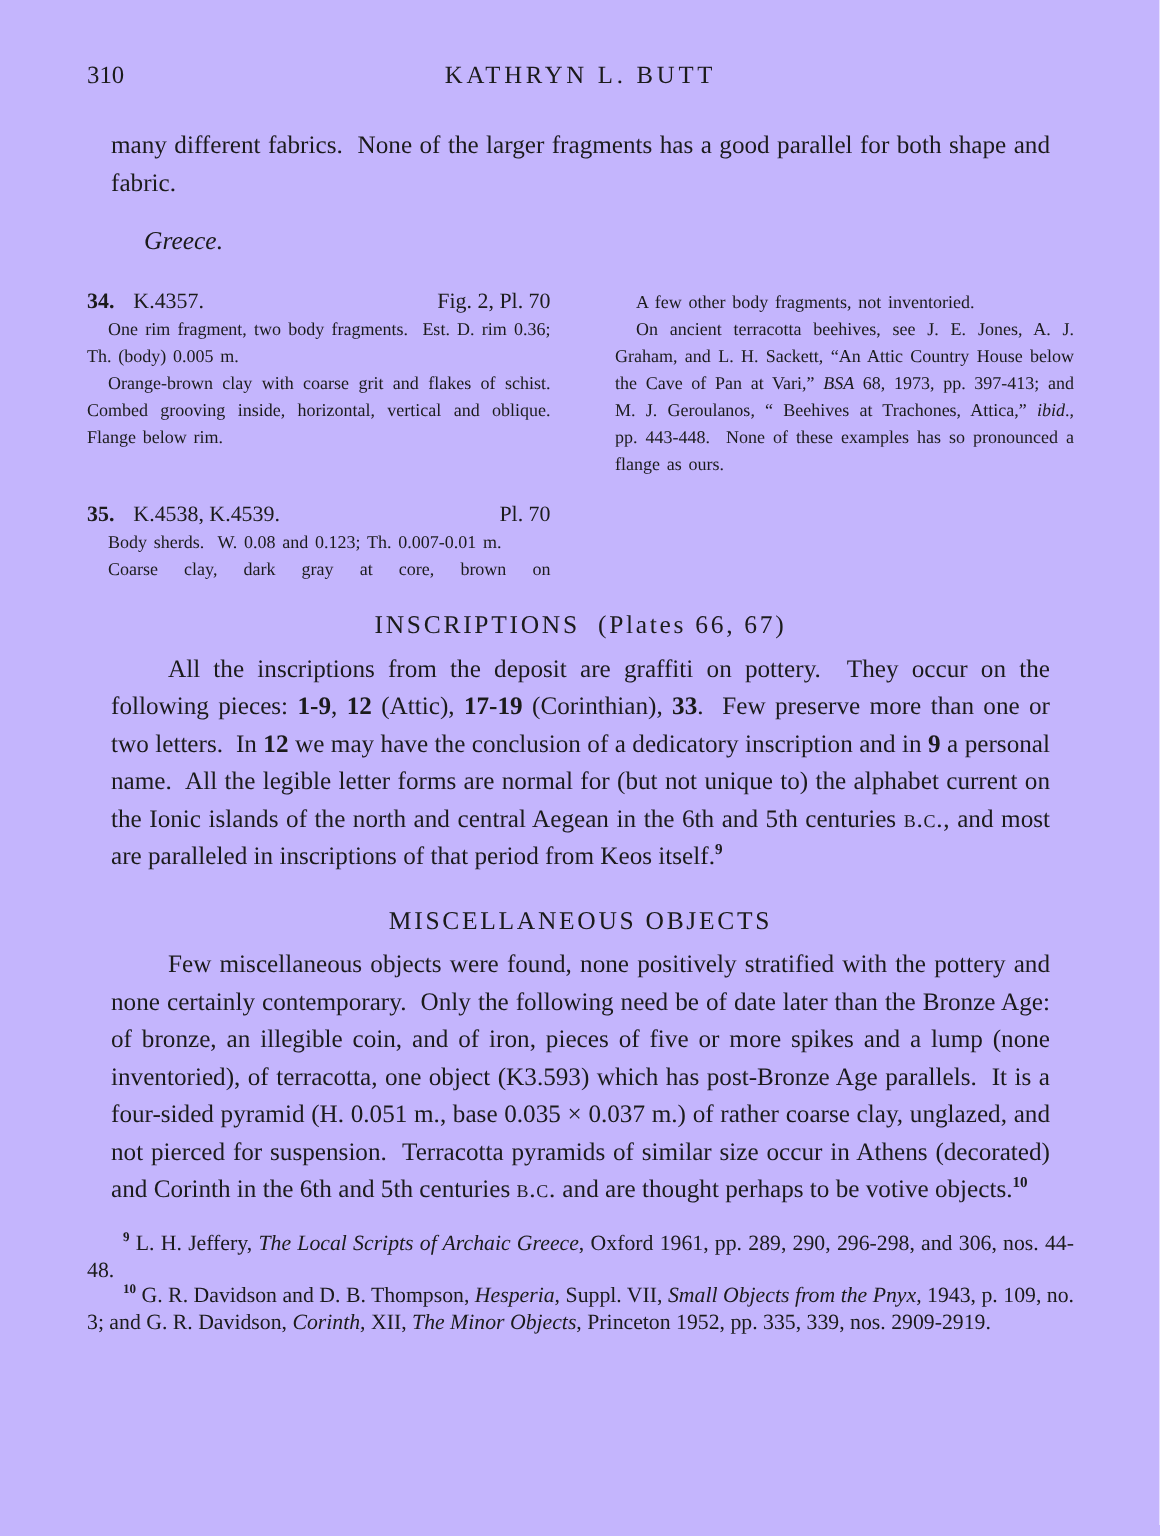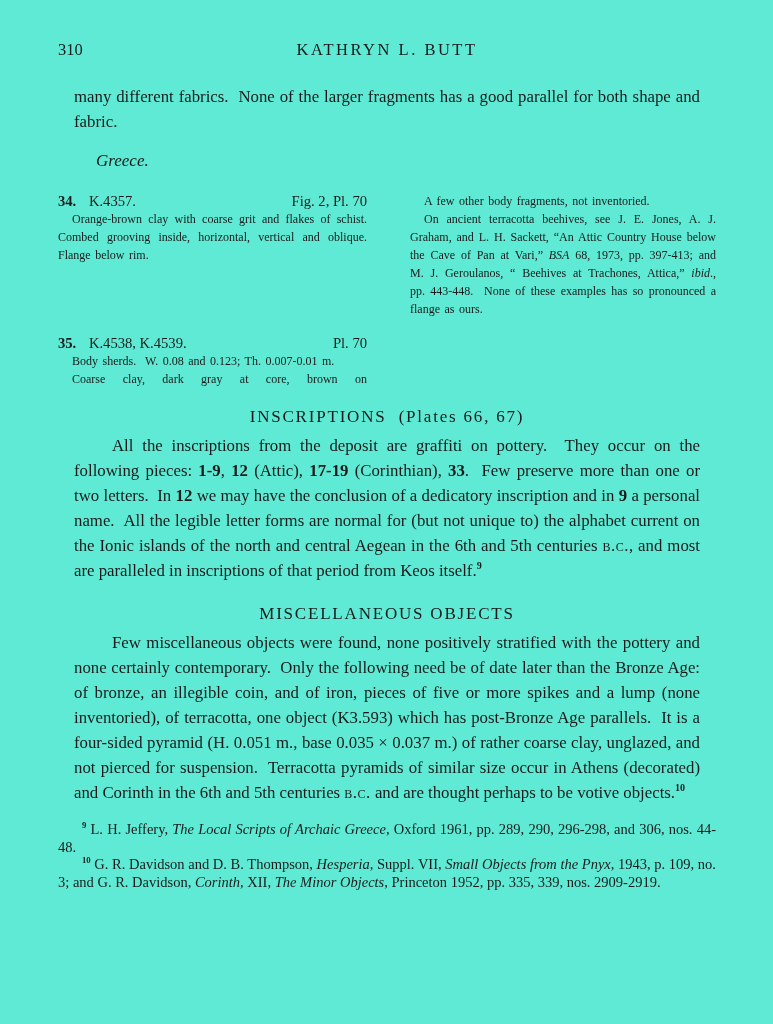--- a/index.html
+++ b/index.html
@@ -6,21 +6,21 @@
   html, body {
     margin: 0;
     padding: 0;
     background: #ffffff;
   }
   .page {
     position: relative;
     width: 773px;
     height: 1024px;
     margin: 0;
-    background: #5eead4;
+    background: #c4b5fd;
     color: #1b1b1b;
     font-family: "Liberation Serif", "DejaVu Serif", serif;
     box-sizing: border-box;
     padding: 40px 57px 0 58px;
     overflow: hidden;
   }
   
   .page-header {
     position: relative;
     height: 20px;
@@ -132,20 +132,21 @@
 
   <section class="entry entry-34">
     <div class="col-left">
       <div class="entry-head">
         <span class="entry-head-left">
           <span class="entry-num">34.</span>
           <span class="entry-id">K.4357.</span>
         </span>
         <span class="entry-ref">Fig. 2, Pl. 70</span>
       </div>
+      <p class="cat-para"><span>One rim fragment, two body fragments.  Est. D. rim 0.36; Th. (body) 0.005 m.</span></p>
       <p class="cat-para"><span>Orange-brown clay with coarse grit and flakes of schist.  Combed grooving inside, horizontal, vertical and oblique.  Flange below rim.</span></p>
     </div>
     <div class="col-right">
       <p class="cat-para"><span>A few other body fragments, not inventoried.</span></p>
       <p class="cat-para"><span>On ancient terracotta beehives, see J. E. Jones, A. J. Graham, and L. H. Sackett, “An Attic Country House below the Cave of Pan at Vari,” </span><span class="seg-italic">BSA</span><span> 68, 1973, pp. 397-413; and M. J. Geroulanos, “ Beehives at Trachones, Attica,” </span><span class="seg-italic">ibid</span><span>., pp. 443-448.  None of these examples has so pronounced a flange as ours.</span></p>
     </div>
   </section>
 
 
   <section class="entry entry-35">

